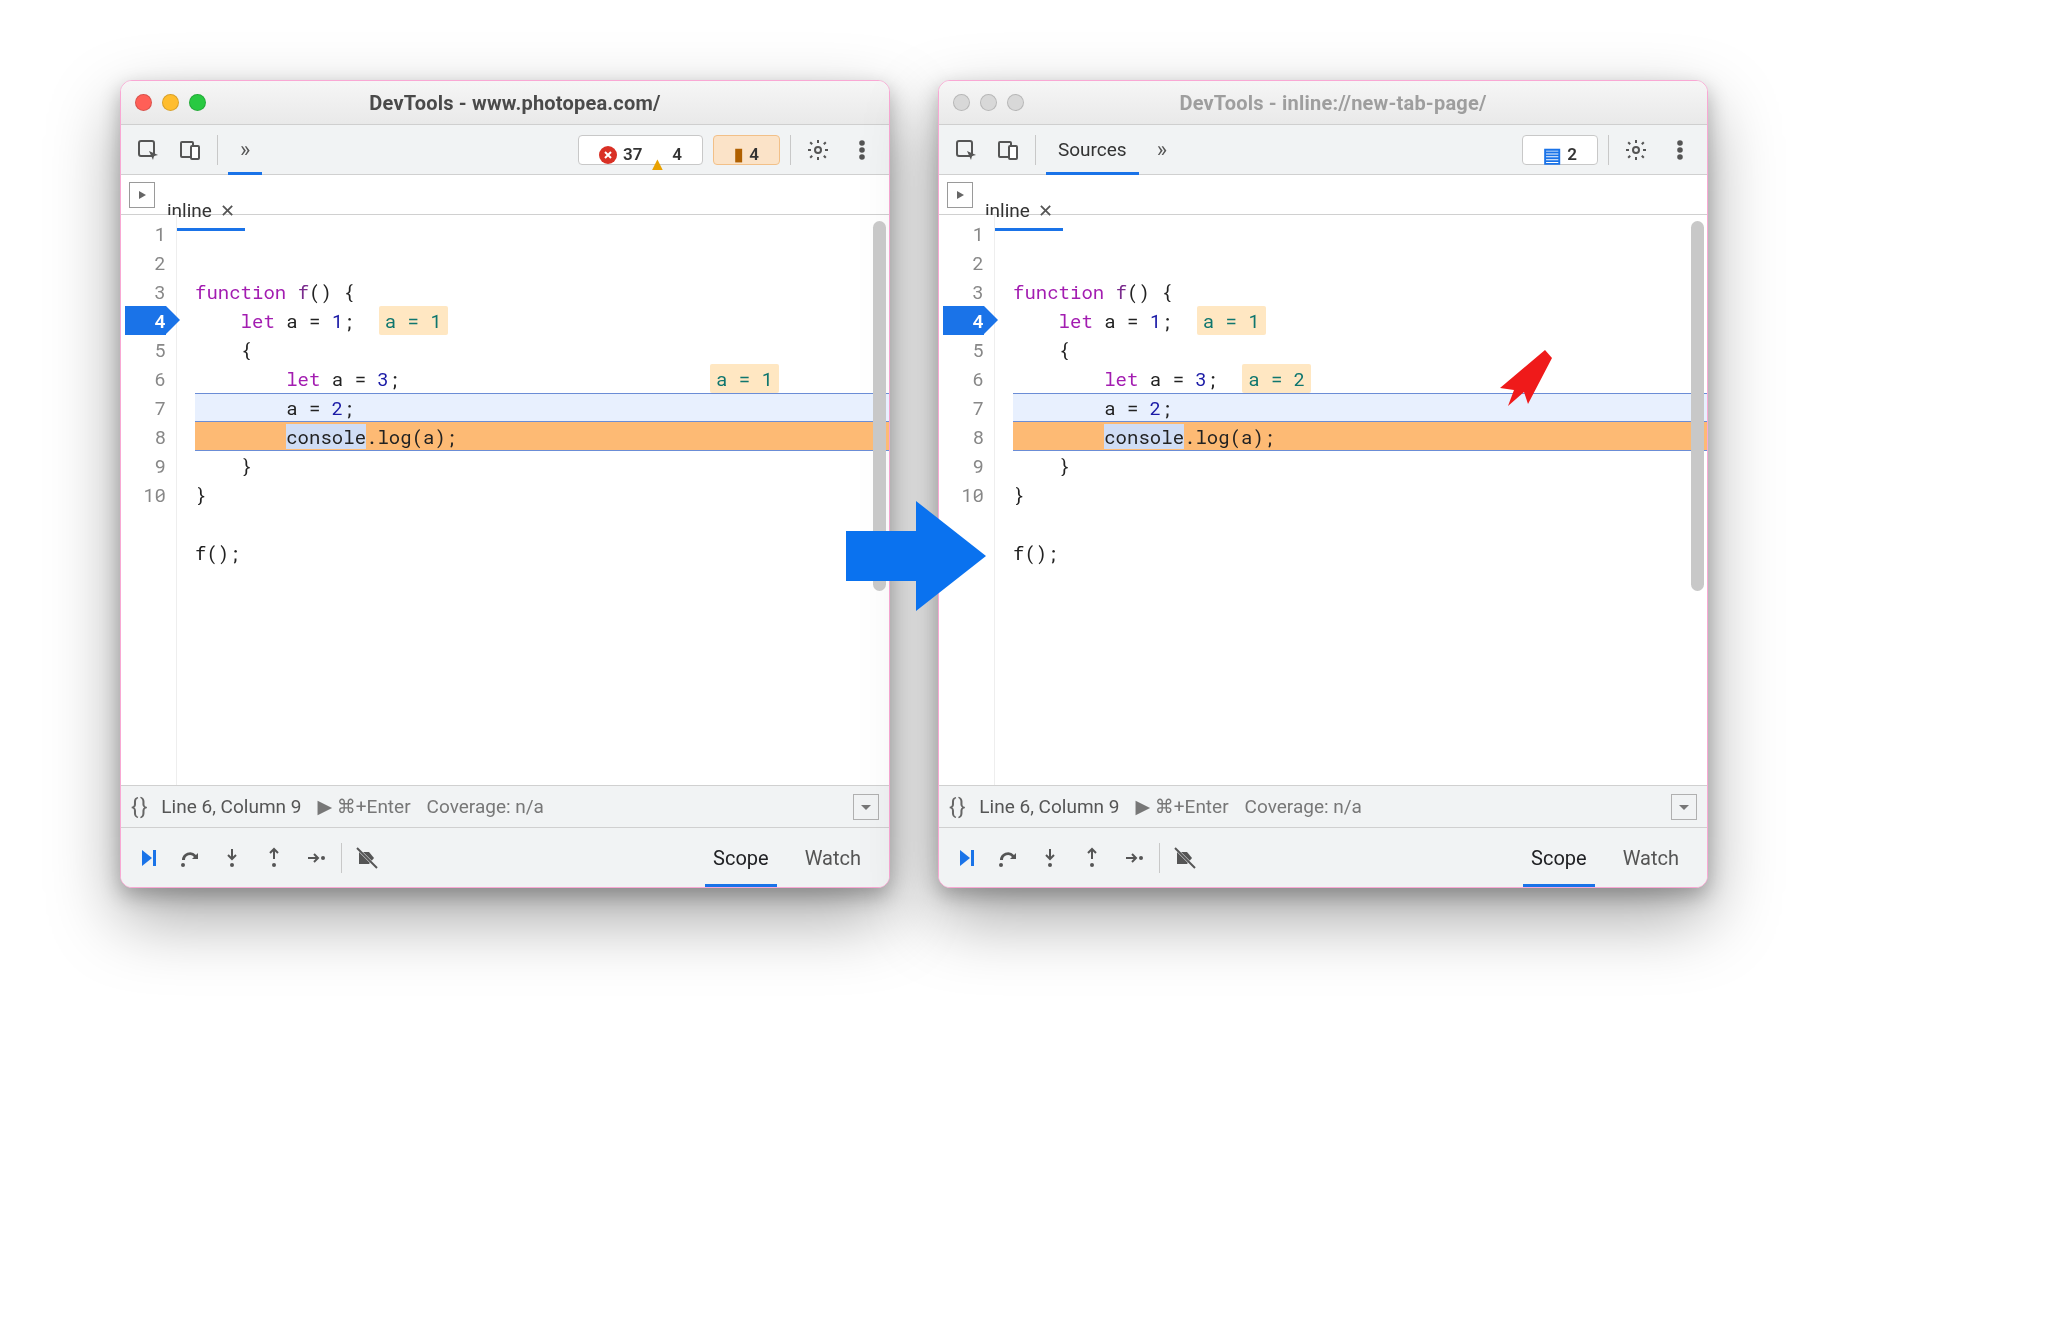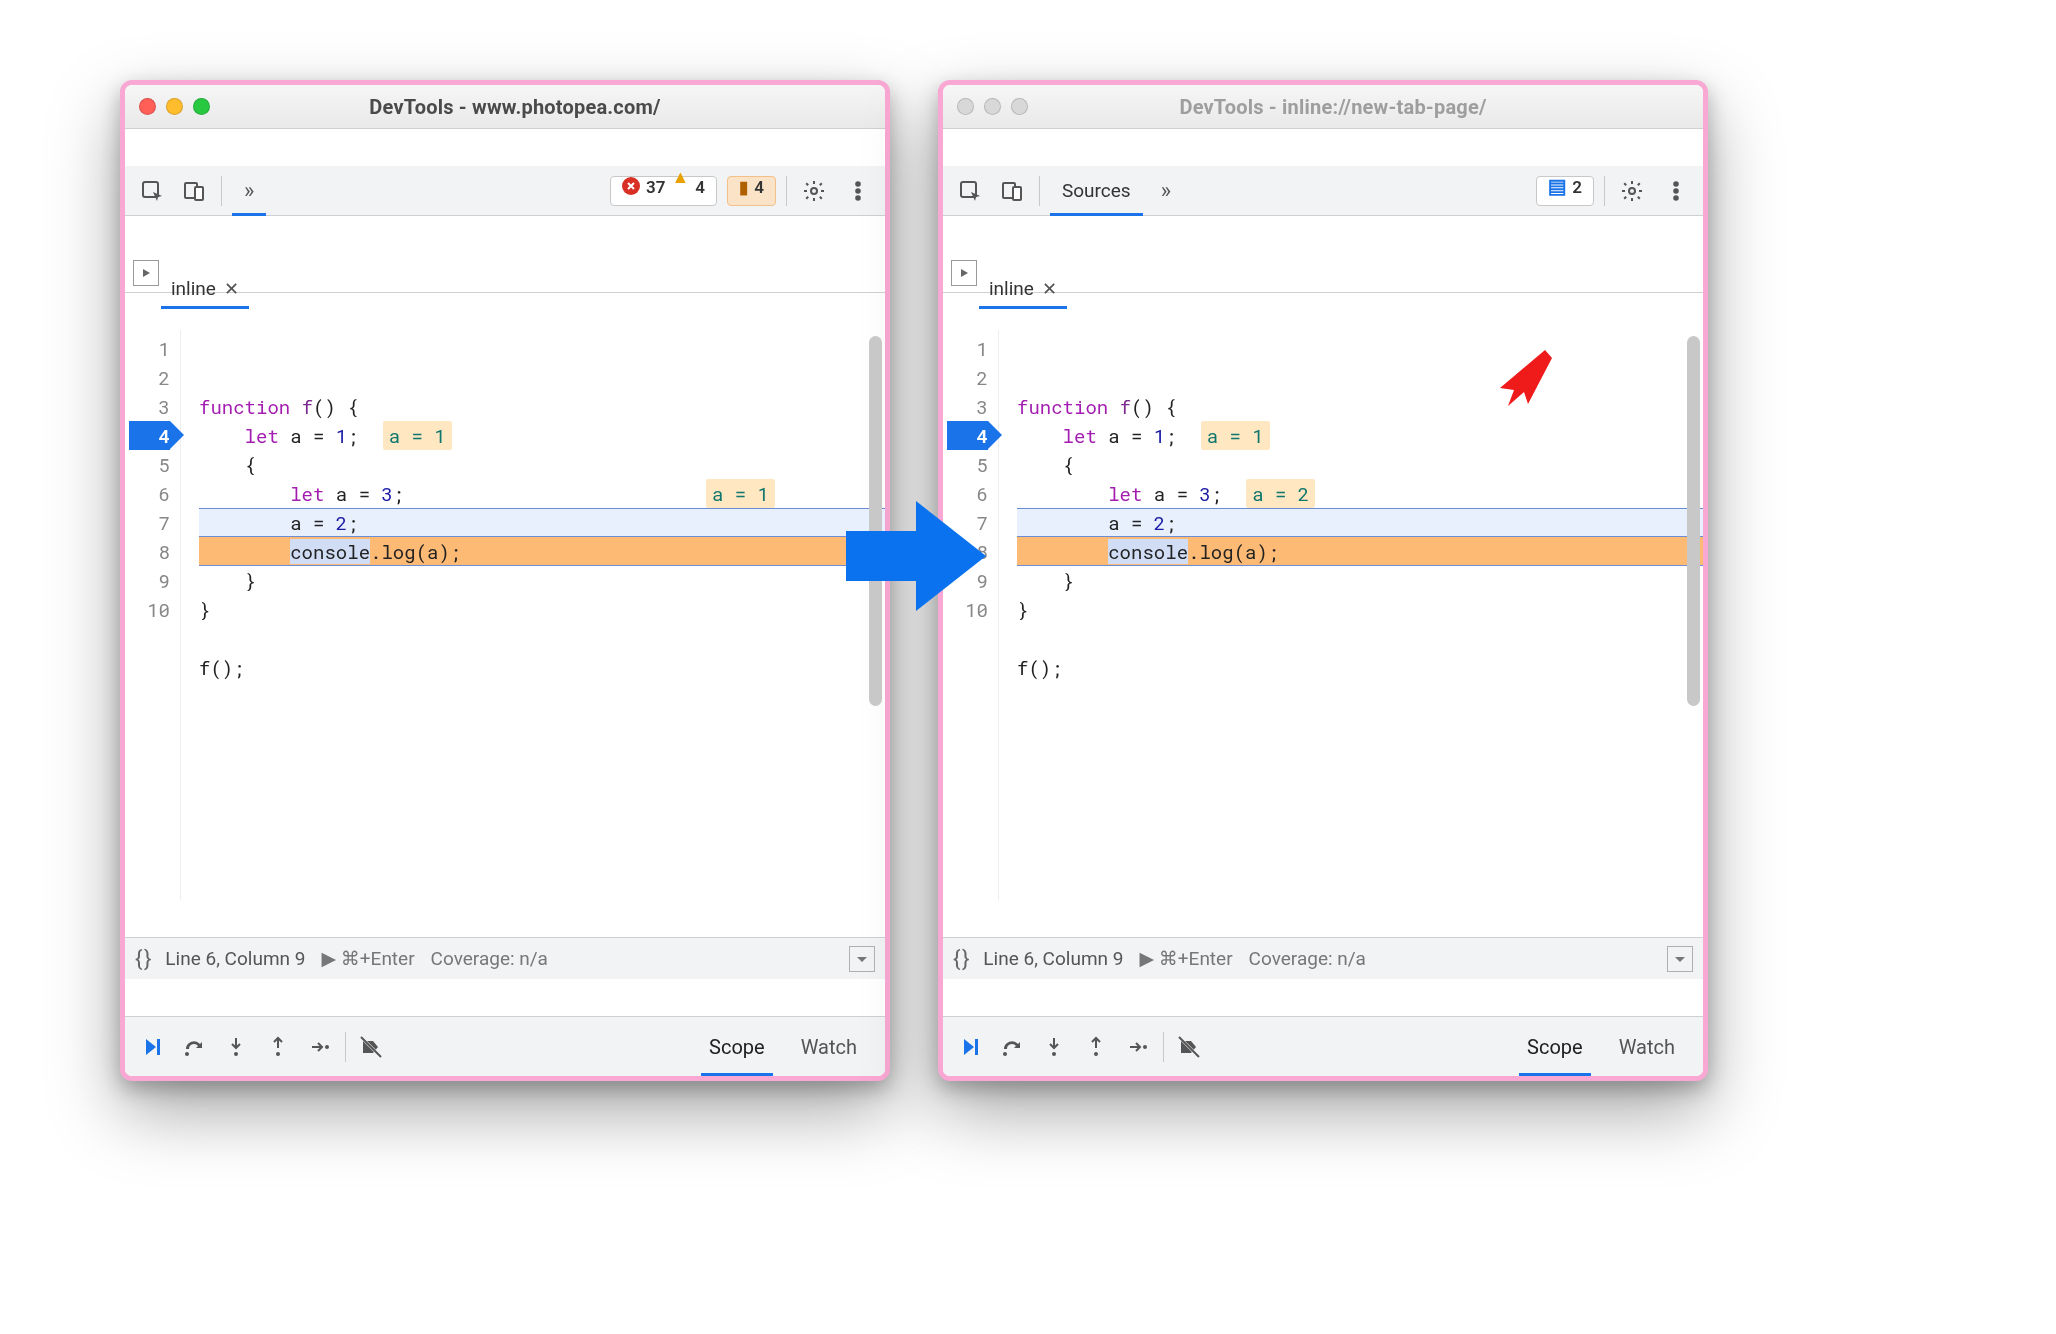--- a/index.html
+++ b/index.html
@@ -13,27 +13,26 @@
     position: absolute;
     left: 120px; top: 80px;
     width: 1820px;
     display: flex;
     gap: 48px;
     align-items: flex-start;
   }
   .window {
     width: 770px;
     background: #fff;
-    border: 5px solid #f9a8d4;
+    border: 1px solid #f9a8d4;
     border-radius: 12px;
     box-shadow: 0 30px 70px rgba(0,0,0,0.35), 0 8px 20px rgba(0,0,0,0.25);
     overflow: hidden;
     display: flex;
     flex-direction: column;
-    gap: 37px;
   }
   .titlebar {
     height: 44px;
     background: linear-gradient(#f6f6f6,#e9e9e9);
     border-bottom: 1px solid #cfcfcf;
     display: flex;
     align-items: center;
     padding: 0 14px;
     gap: 10px;
   }
@@ -73,22 +72,22 @@
     padding: 0 12px;
     height: 100%; display:flex; align-items:center;
     position:relative;
   }
   .tab-label.active::after {
     content:""; position:absolute; left:0; right:0; bottom:-1px; height:3px; background:#1a73e8;
   }
   .chevrons { font-size: 22px; color:#555; }
 
   .pill {
-    display:inline-flex; align-items:flex-start; gap:6px;
-    height:30px; padding: 0 11px;
+    display:inline-flex; align-items:flex-end; gap:6px;
+    height:30px; padding: 0 20px;
     border:1px solid #c8c8c8; border-radius:4px; background:#fff;
     font-size: 17px; font-weight:600; color:#333;
   }
   .pill .dot { width:18px; height:18px; border-radius:50%; display:flex; align-items:center; justify-content:center; }
   .pill .dot svg { width:12px; height:12px; }
   .dot.err { background:#d93025; }
   .warn-tri { color:#e9a100; font-size:18px; line-height:0; }
   .dot.msg { color:#1a73e8; }
   .pill.orange { background:#fbe3c8; border-color:#f2c088; }
 

